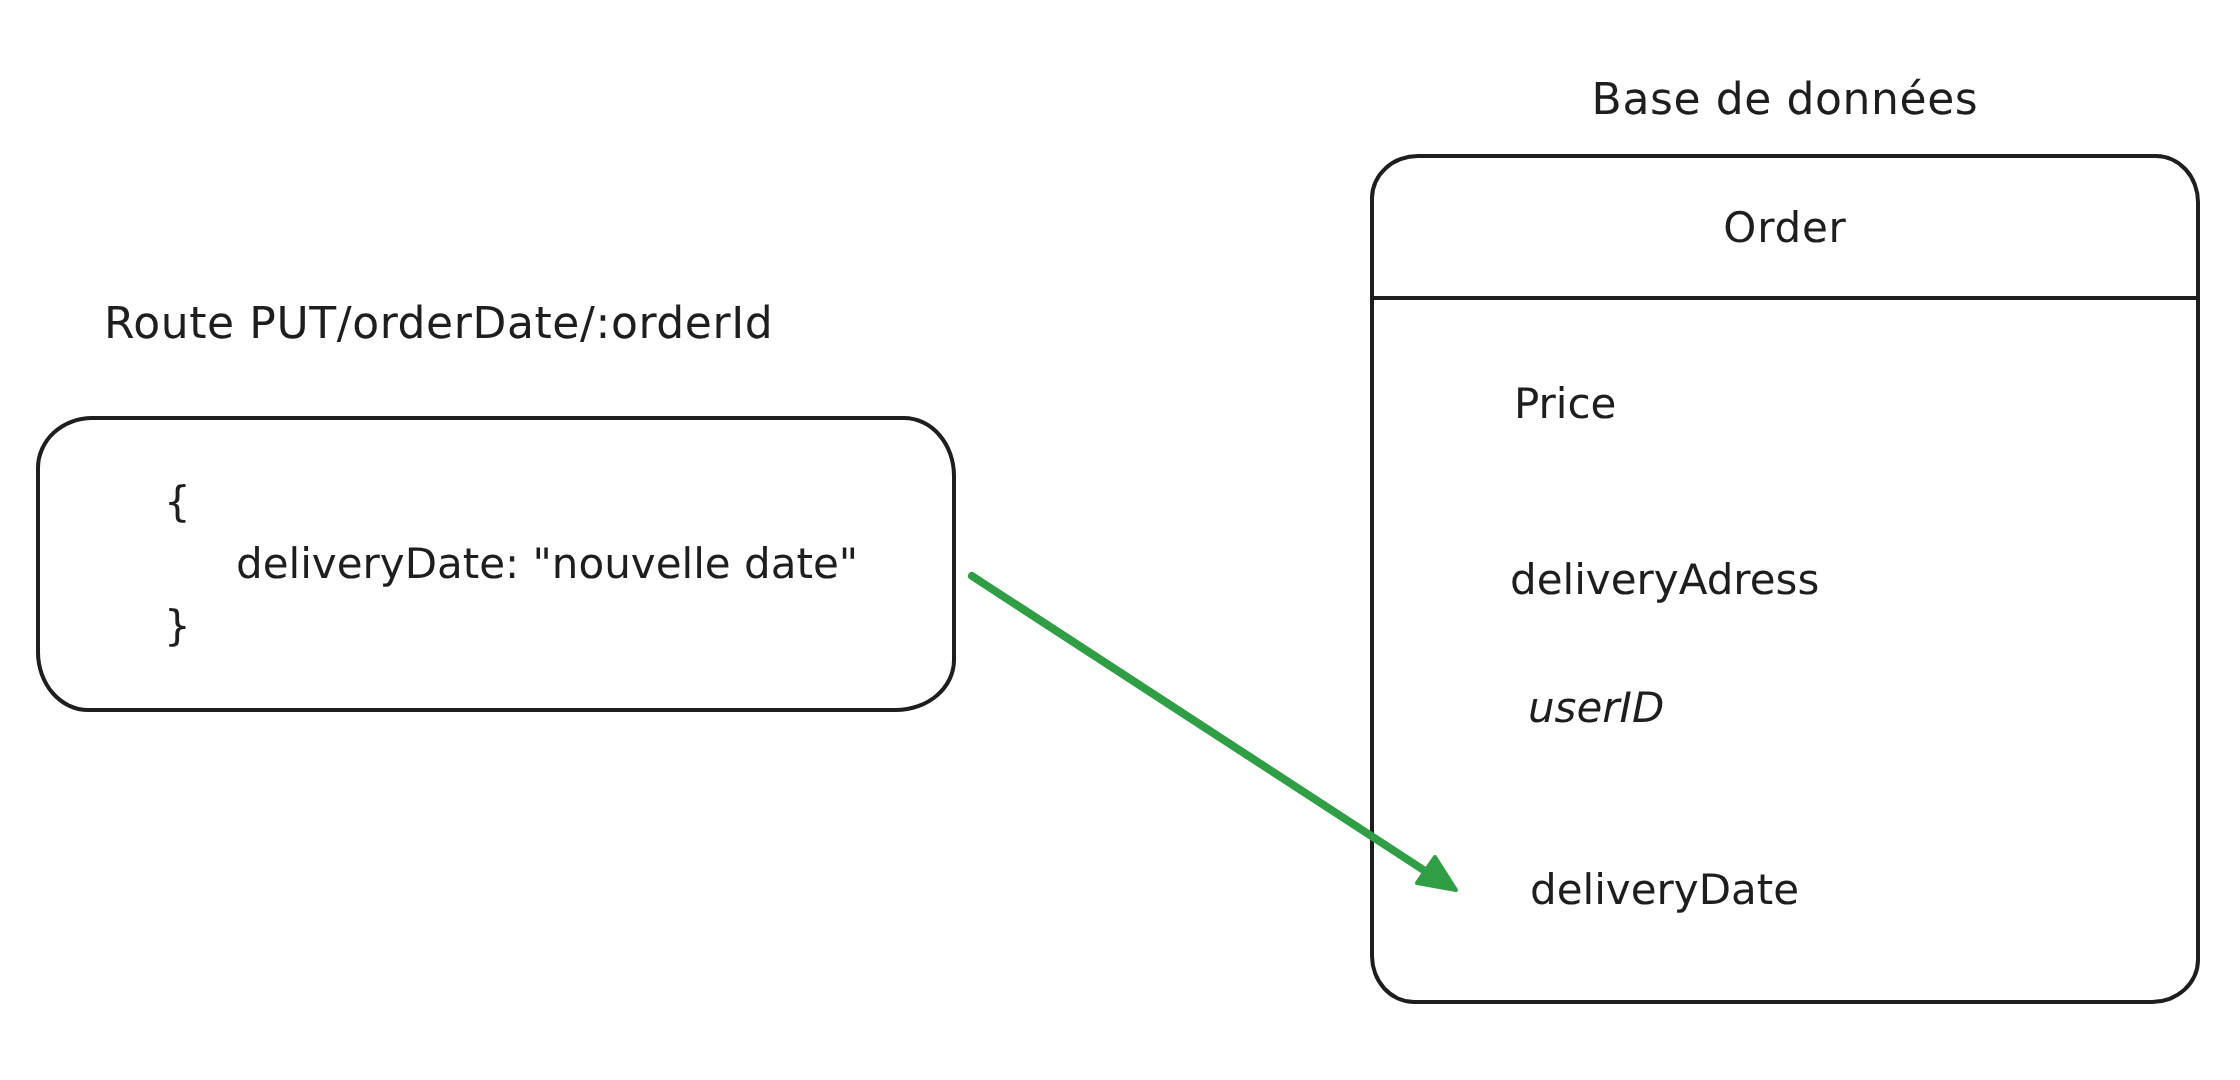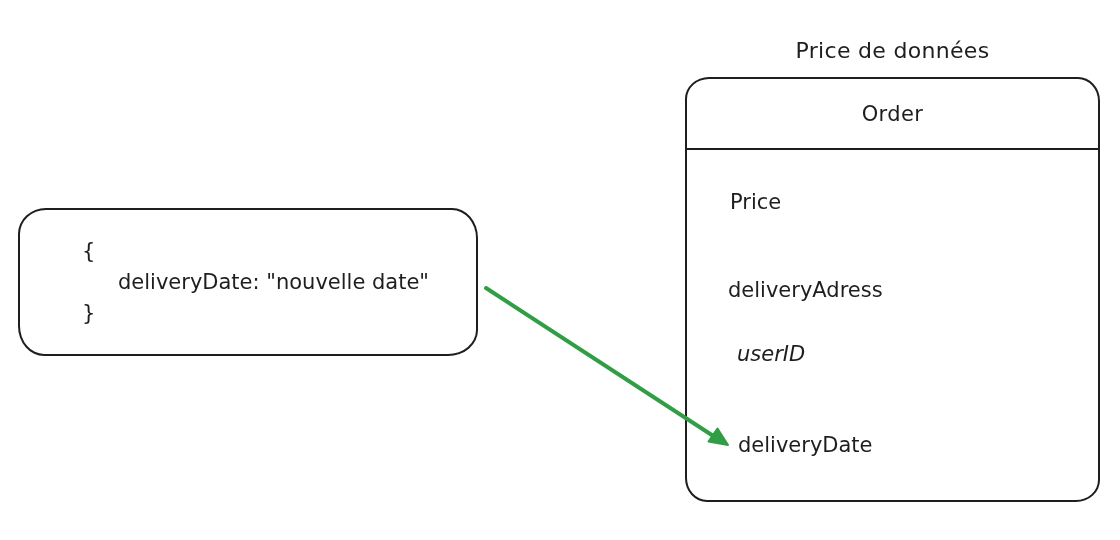--- a/index.html
+++ b/index.html
@@ -82,20 +82,21 @@
     align-items: center;
     justify-content: center;
     font-size: 21px;
     letter-spacing: 0.4px;
     box-sizing: border-box;
   }
   .field {
     position: absolute;
     font-size: 21px;
     white-space: nowrap;
+    margin-left: 27px;
   }
   .f-price         { left: 43px; top: 111px; }
   .f-deliveryadress{ left: 41px; top: 199px; }
   .f-userid        { left: 50px; top: 263px; font-style: italic; }
   .f-deliverydate  { left: 51px; top: 354px; text-align: center; }
 
   
   .arrow-layer {
     position: absolute;
     left: 0;
@@ -103,30 +104,31 @@
     width: 1120px;
     height: 540px;
     pointer-events: none;
   }
 </style>
 </head>
 <body>
 
 <div class="canvas">
 
+  <div class="route-label">Route PUT/orderDate/:orderId</div>
 
   <div class="request-box">
     <div class="code">
       <div>{</div>
       <div class="code-line">deliveryDate: "nouvelle date"</div>
       <div>}</div>
     </div>
   </div>
 
-  <div class="db-title">Price de données</div>
+  <div class="db-title">Base de données</div>
 
   <div class="entity-box">
     <div class="entity-header">Order</div>
     <div class="field f-price">Price</div>
     <div class="field f-deliveryadress">deliveryAdress</div>
     <div class="field f-userid">userID</div>
     <div class="field f-deliverydate">deliveryDate</div>
   </div>
 
   <svg class="arrow-layer" viewBox="0 0 1120 540" xmlns="http://www.w3.org/2000/svg">

